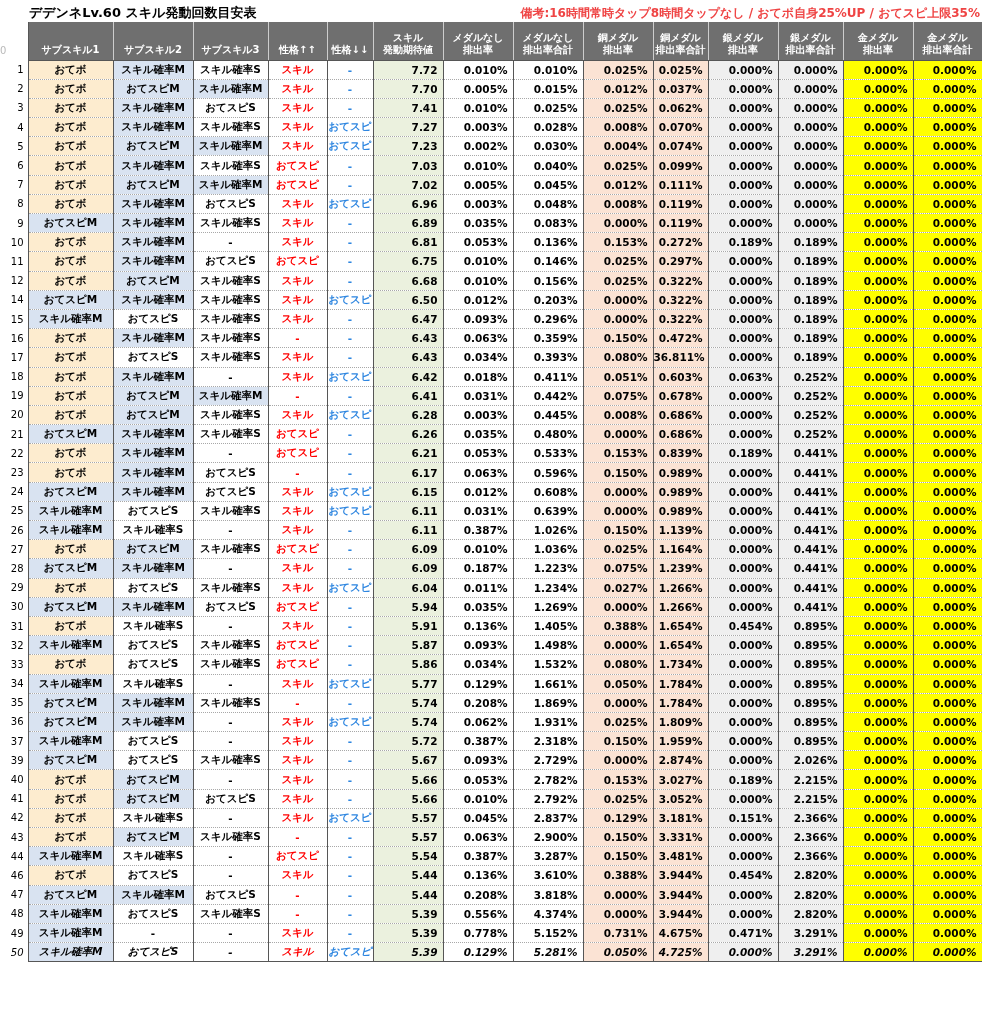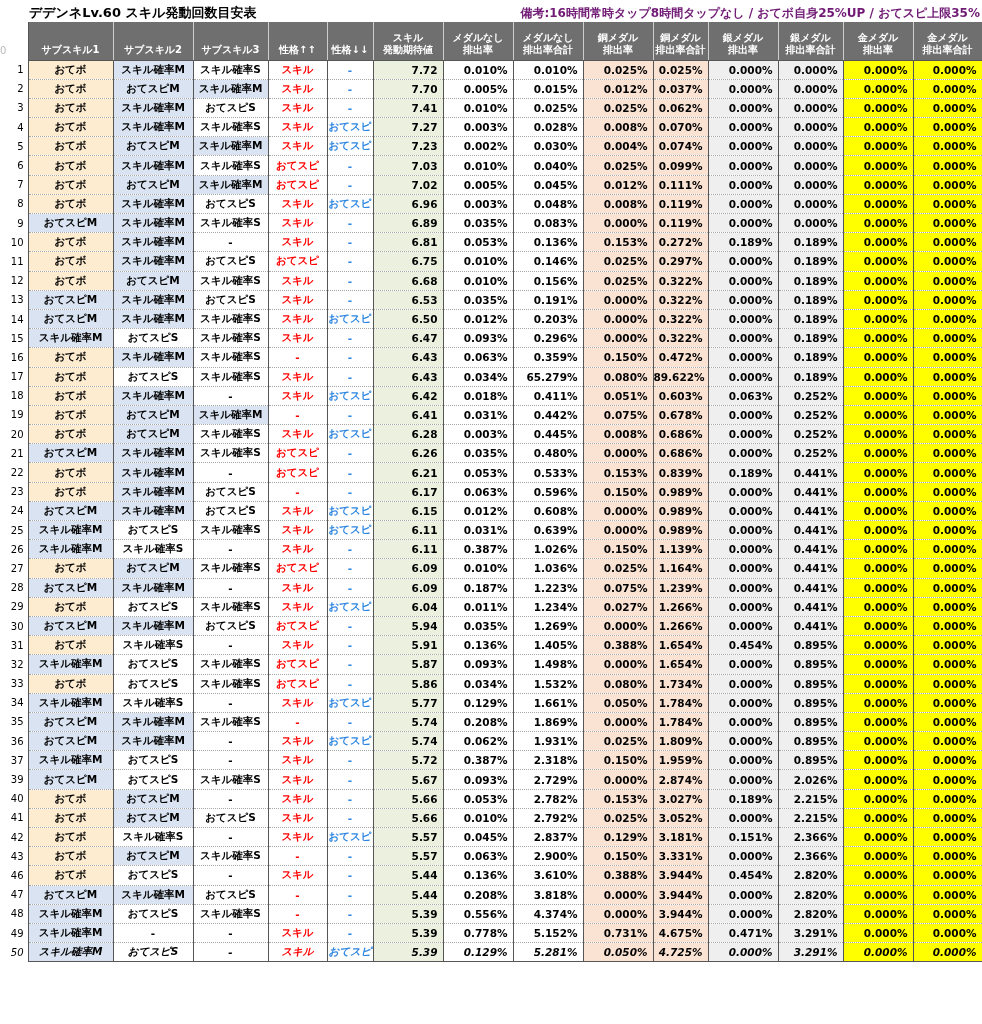--- a/index.html
+++ b/index.html
@@ -9,21 +9,21 @@
     --gold-medal-bg:#ffff00;
     --nature-up-text:#ff0000; --nature-down-text:#2e86e0;
     --grid-v:#565656; --grid-h:#a8a8a8; --head-sep:#cdcdcd;
   }
   *{box-sizing:border-box; margin:0; padding:0;}
   html,body{width:982px; height:1024px; overflow:hidden; background:#ffffff;
     font-family:"DejaVu Sans","Liberation Sans",sans-serif;}
   .titlebar{height:22px; display:flex; align-items:center; justify-content:space-between;
     padding:4px 2px 0 29px;}
   .sheet-title{font-size:13px; font-weight:700; color:#000;}
-  .sheet-remark{font-size:12px; font-weight:700; color:#701a75;}
+  .sheet-remark{font-size:12px; font-weight:700; color:#ef4444;}
   table{width:982px; table-layout:fixed; border-collapse:collapse;}
   thead th{background:var(--header-bg); color:var(--header-text); font-weight:700;
     font-size:10px; line-height:1.25; vertical-align:bottom; text-align:center;
     padding:2px 0 3px; white-space:pre-line;
     border-right:1px solid var(--head-sep); border-bottom:1px solid var(--grid-v); height:38px;}
   thead th.corner{background:#ffffff; color:#b9b9b9; font-weight:400; text-align:left;
     padding-left:0; border-right:1px solid var(--grid-v); border-bottom:none; font-size:10px;}
   thead th:last-child{border-right:1px solid var(--grid-v);}
   tbody tr{height:19.2px;}
   tbody td{font-size:10.5px; font-weight:700; color:#000; text-align:center;
@@ -298,37 +298,20 @@
         <td class="c-val bg-white">0.010%</td>
         <td class="c-val bg-white">0.156%</td>
         <td class="c-val bg-copper">0.025%</td>
         <td class="c-val bg-copper">0.322%</td>
         <td class="c-val bg-silver">0.000%</td>
         <td class="c-val bg-silver">0.189%</td>
         <td class="c-val bg-yellow">0.000%</td>
         <td class="c-val bg-yellow">0.000%</td>
       </tr>
       <tr>
-        <td class="c-num">13</td>
-        <td class="c-skill bg-blue">おてスピM</td>
-        <td class="c-skill bg-blue">スキル確率M</td>
-        <td class="c-skill bg-plain">おてスピS</td>
-        <td class="c-skill t-red">スキル</td>
-        <td class="c-skill t-blue">-</td>
-        <td class="c-val bg-green">6.53</td>
-        <td class="c-val bg-white">0.035%</td>
-        <td class="c-val bg-white">0.191%</td>
-        <td class="c-val bg-copper">0.000%</td>
-        <td class="c-val bg-copper">0.322%</td>
-        <td class="c-val bg-silver">0.000%</td>
-        <td class="c-val bg-silver">0.189%</td>
-        <td class="c-val bg-yellow">0.000%</td>
-        <td class="c-val bg-yellow">0.000%</td>
-      </tr>
-      <tr>
         <td class="c-num">14</td>
         <td class="c-skill bg-blue">おてスピM</td>
         <td class="c-skill bg-blue">スキル確率M</td>
         <td class="c-skill bg-plain">スキル確率S</td>
         <td class="c-skill t-red">スキル</td>
         <td class="c-skill t-blue">おてスピ</td>
         <td class="c-val bg-green">6.50</td>
         <td class="c-val bg-white">0.012%</td>
         <td class="c-val bg-white">0.203%</td>
         <td class="c-val bg-copper">0.000%</td>
@@ -374,23 +357,23 @@
       </tr>
       <tr>
         <td class="c-num">17</td>
         <td class="c-skill bg-gold">おてボ</td>
         <td class="c-skill bg-plain">おてスピS</td>
         <td class="c-skill bg-plain">スキル確率S</td>
         <td class="c-skill t-red">スキル</td>
         <td class="c-skill t-blue">-</td>
         <td class="c-val bg-green">6.43</td>
         <td class="c-val bg-white">0.034%</td>
-        <td class="c-val bg-white">65.279%</td>
+        <td class="c-val bg-white">0.393%</td>
         <td class="c-val bg-copper">0.080%</td>
-        <td class="c-val bg-copper">89.622%</td>
+        <td class="c-val bg-copper">36.811%</td>
         <td class="c-val bg-silver">0.000%</td>
         <td class="c-val bg-silver">0.189%</td>
         <td class="c-val bg-yellow">0.000%</td>
         <td class="c-val bg-yellow">0.000%</td>
       </tr>
       <tr>
         <td class="c-num">18</td>
         <td class="c-skill bg-gold">おてボ</td>
         <td class="c-skill bg-blue">スキル確率M</td>
         <td class="c-skill bg-plain">-</td>
@@ -808,20 +791,37 @@
         <td class="c-val bg-white">0.063%</td>
         <td class="c-val bg-white">2.900%</td>
         <td class="c-val bg-copper">0.150%</td>
         <td class="c-val bg-copper">3.331%</td>
         <td class="c-val bg-silver">0.000%</td>
         <td class="c-val bg-silver">2.366%</td>
         <td class="c-val bg-yellow">0.000%</td>
         <td class="c-val bg-yellow">0.000%</td>
       </tr>
       <tr>
+        <td class="c-num">44</td>
+        <td class="c-skill bg-blue">スキル確率M</td>
+        <td class="c-skill bg-plain">スキル確率S</td>
+        <td class="c-skill bg-plain">-</td>
+        <td class="c-skill t-red">おてスピ</td>
+        <td class="c-skill t-blue">-</td>
+        <td class="c-val bg-green">5.54</td>
+        <td class="c-val bg-white">0.387%</td>
+        <td class="c-val bg-white">3.287%</td>
+        <td class="c-val bg-copper">0.150%</td>
+        <td class="c-val bg-copper">3.481%</td>
+        <td class="c-val bg-silver">0.000%</td>
+        <td class="c-val bg-silver">2.366%</td>
+        <td class="c-val bg-yellow">0.000%</td>
+        <td class="c-val bg-yellow">0.000%</td>
+      </tr>
+      <tr>
         <td class="c-num">46</td>
         <td class="c-skill bg-gold">おてボ</td>
         <td class="c-skill bg-plain">おてスピS</td>
         <td class="c-skill bg-plain">-</td>
         <td class="c-skill t-red">スキル</td>
         <td class="c-skill t-blue">-</td>
         <td class="c-val bg-green">5.44</td>
         <td class="c-val bg-white">0.136%</td>
         <td class="c-val bg-white">3.610%</td>
         <td class="c-val bg-copper">0.388%</td>

